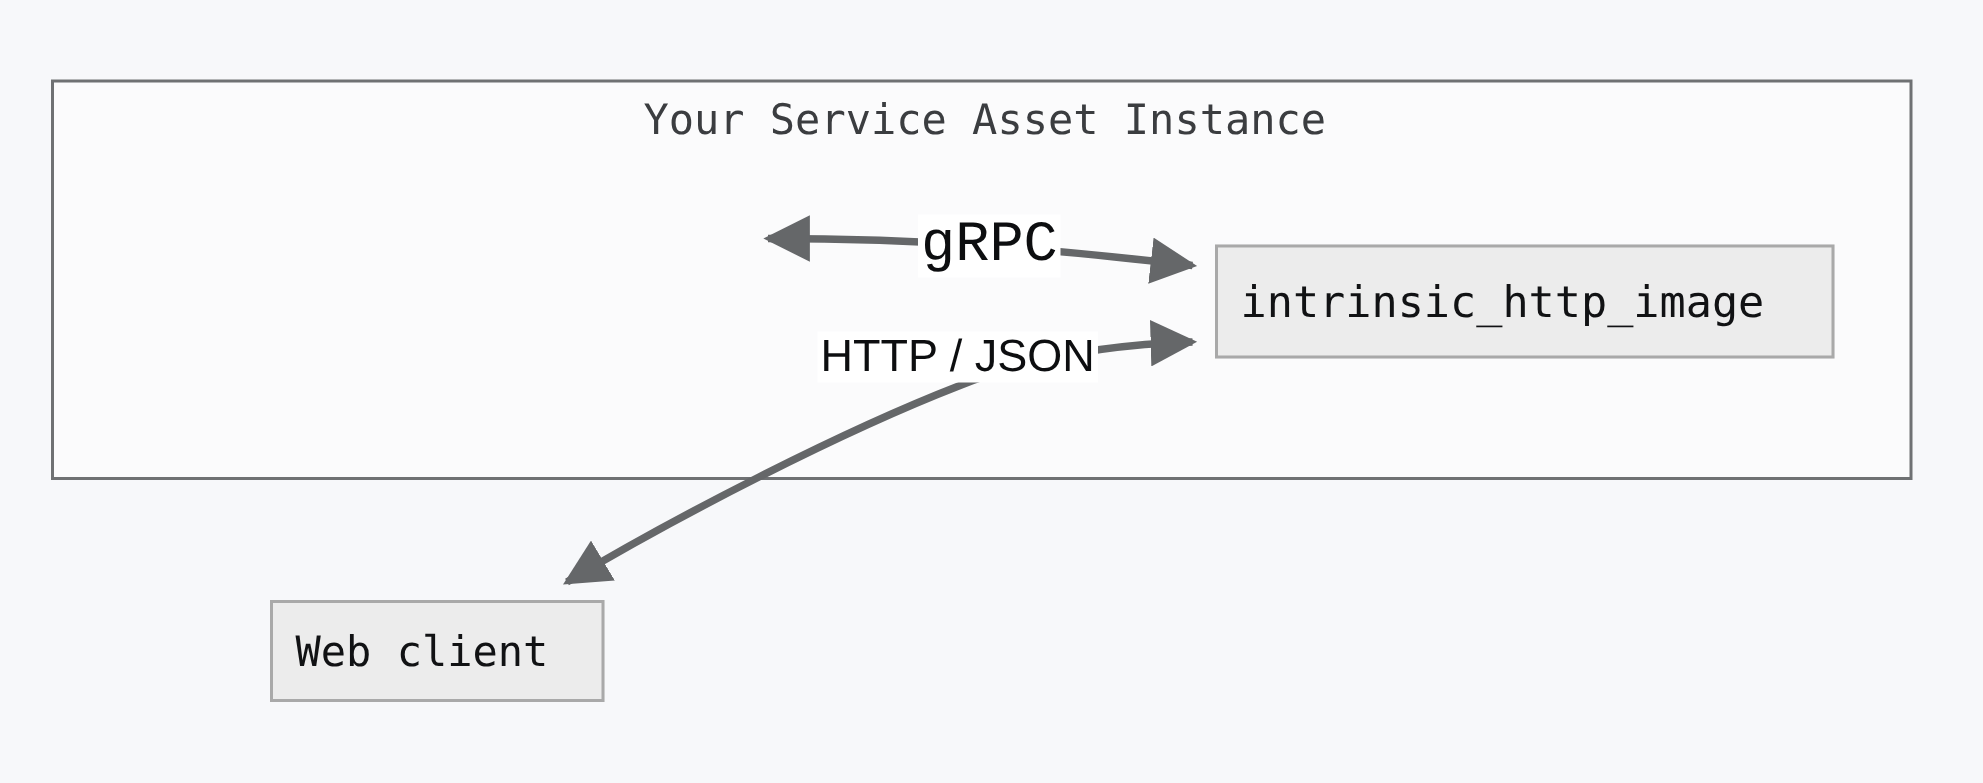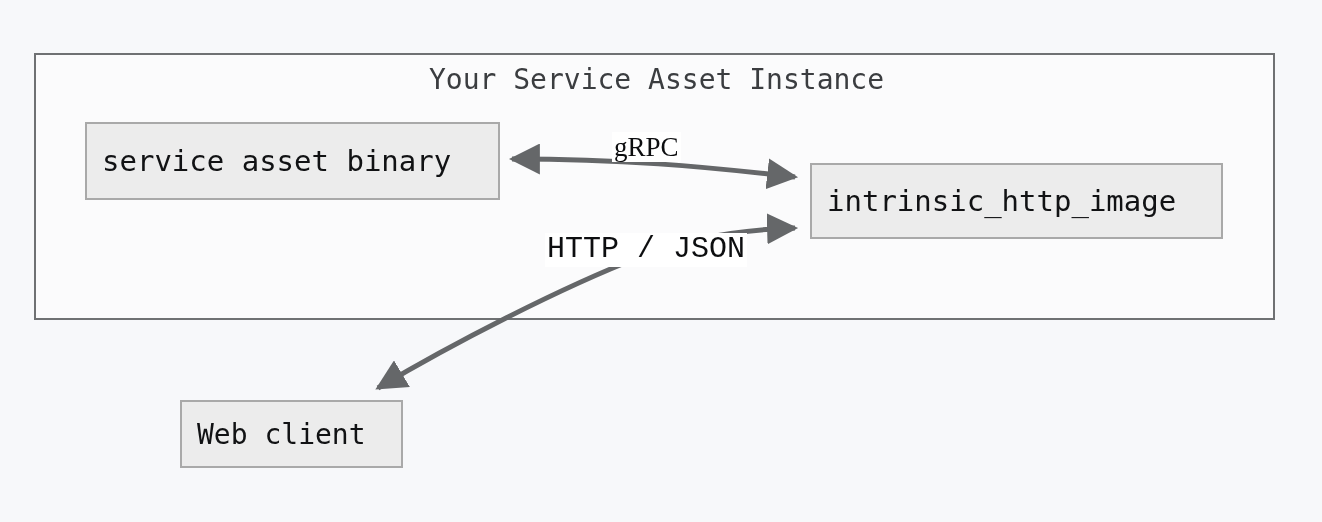--- a/index.html
+++ b/index.html
@@ -92,32 +92,31 @@
   
   .edge-label {
     position: absolute;
     background: #ffffff;
     color: #0d0e10;
     white-space: pre;
     line-height: 1.05;
   }
   #edge-label-grpc {
     left: 612px;
-    top: 132px;
-    font-family: Liberation Serif, serif;
-    font-size: 27px;
+    top: 143px;
+    font-family: Liberation Mono, monospace;
+    font-size: 38px;
     padding: 1px 2px;
   }
   #edge-label-http-json {
     left: 545px;
     top: 221px;
-    font-family: Liberation Mono, monospace;
+    font-family: Liberation Sans, sans-serif;
     font-size: 30px;
     padding: 1px 2px;
-    margin-top: 12px;
   }
 </style>
 </head>
 <body>
 
 <div id="canvas">
 
   <div class="container-box">
     <div class="container-title">Your Service Asset Instance</div>
   </div>
@@ -130,23 +129,20 @@
       <marker id="arrow-start" viewBox="0 0 10 10" refX="9" refY="5" markerWidth="6.2" markerHeight="6.2" orient="auto-start-reverse">
         <path d="M 0 0 L 10 5 L 0 10 z" fill="#656769"></path>
       </marker>
     </defs>
 
     <path d="M 512 159 C 620 159, 700 166, 795 177" fill="none" stroke="#656769" stroke-width="5" marker-start="url(#arrow-start)" marker-end="url(#arrow-end)"></path>
 
     <path d="M 795 228 C 760 229, 700 233, 640 257 C 560 288, 450 345, 378 388" fill="none" stroke="#656769" stroke-width="5" marker-start="url(#arrow-start)" marker-end="url(#arrow-end)"></path>
   </svg>
 
-  <div class="node" id="node-service-asset-binary">
-    <span>service asset binary</span>
-  </div>
 
   <div class="node" id="node-intrinsic-http-image">
     <span>intrinsic_http_image</span>
   </div>
 
   <div class="node" id="node-web-client">
     <span>Web client</span>
   </div>
 
   <div class="edge-label" id="edge-label-grpc">gRPC</div>

